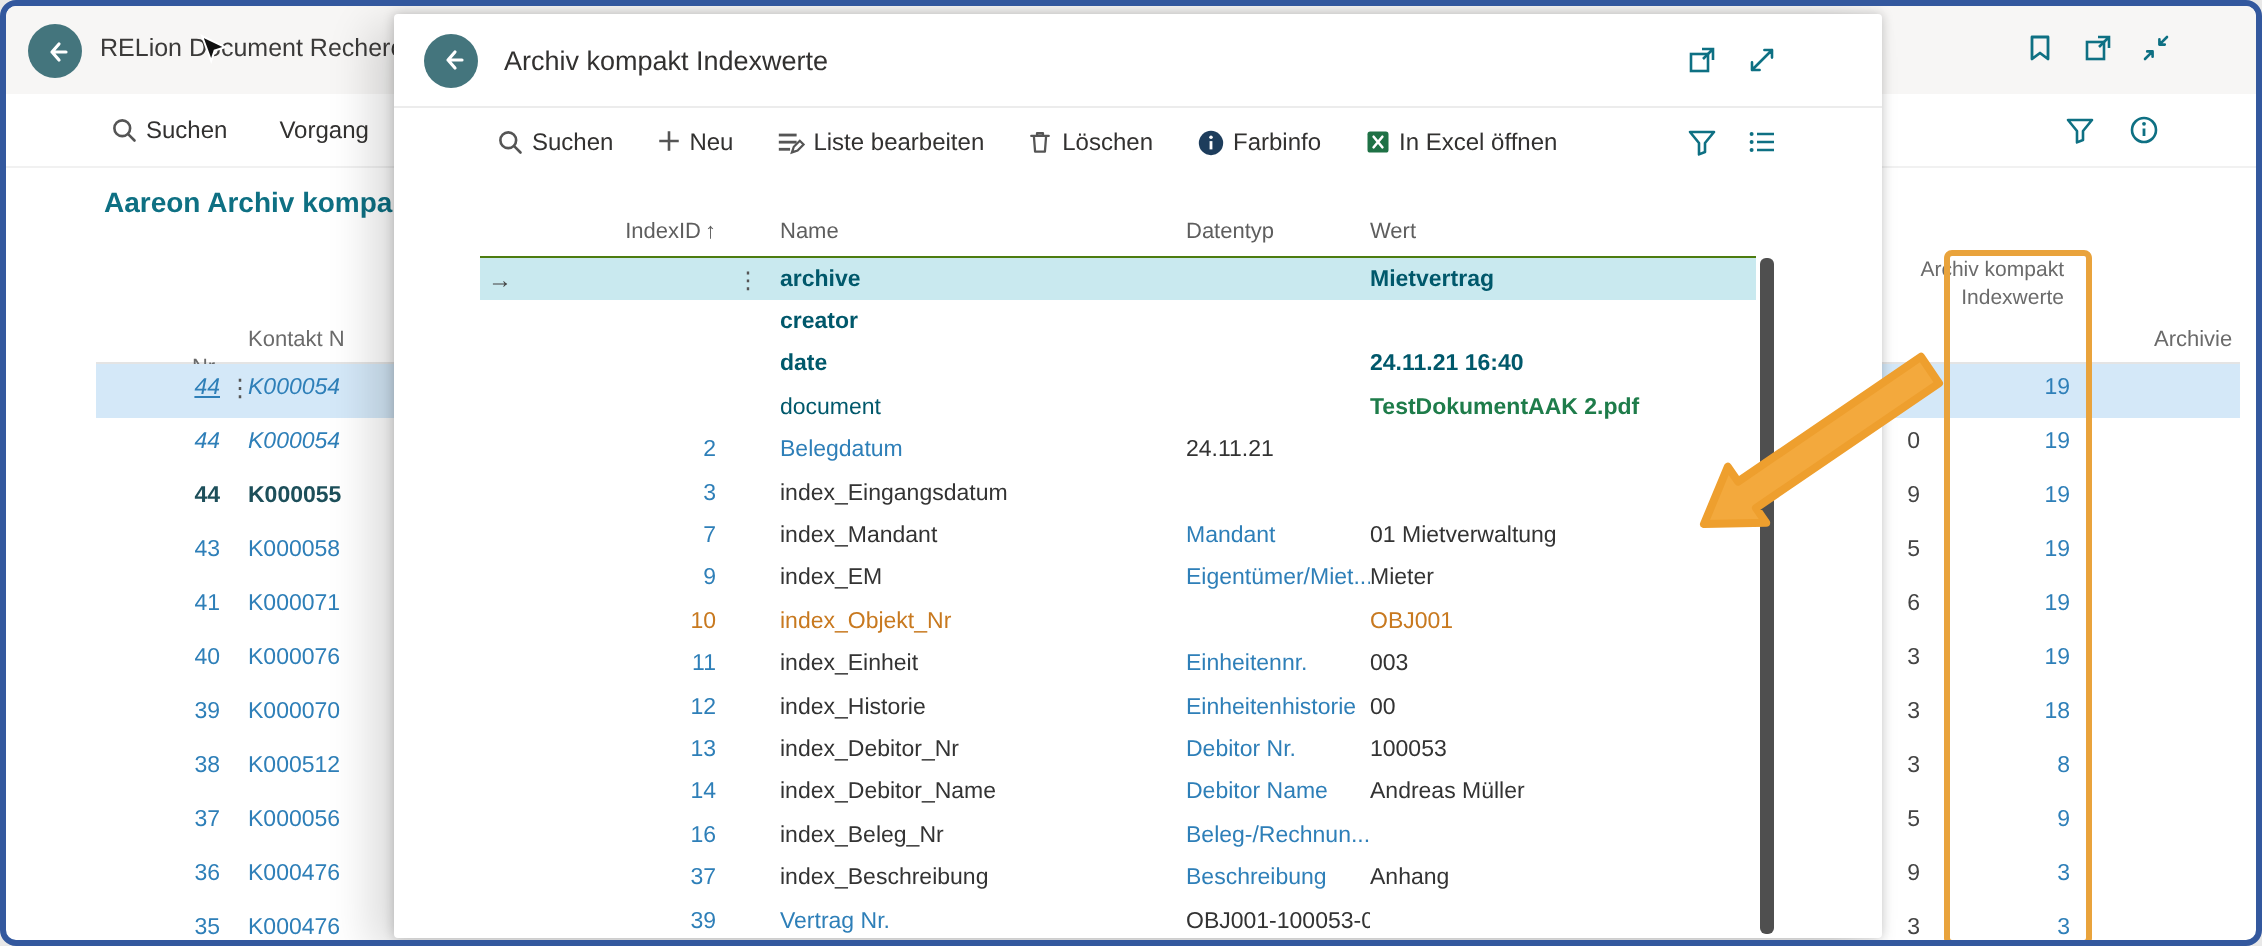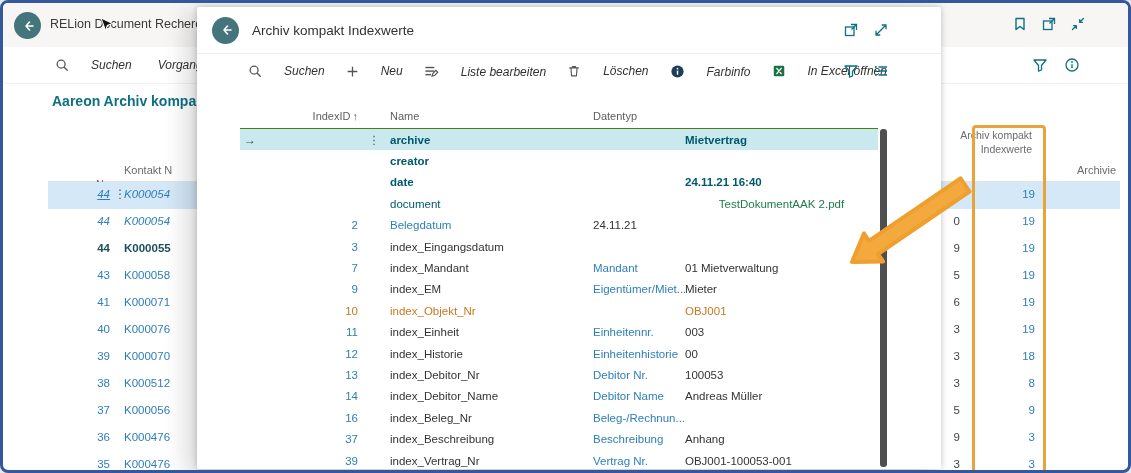--- a/index.html
+++ b/index.html
@@ -6,21 +6,21 @@
   .frame{position:relative;width:1131px;height:473px;box-sizing:border-box;border:3px solid #33589e;border-radius:8px;background:#fff;overflow:hidden;}
   
   .bg{position:absolute;inset:0;}
   .topbar{position:absolute;left:0;top:0;right:0;height:44px;background:#f7f6f5;border-bottom:1px solid #ededed;}
   .circle-btn{position:absolute;width:27px;height:27px;border-radius:50%;background:#44757d;display:flex;align-items:center;justify-content:center;cursor:pointer;}
   .topbar .circle-btn{left:11px;top:9px;}
   .topbar-title{position:absolute;left:47px;top:14px;font-size:12.5px;color:#3b3a39;}
   .cursor-icon{position:absolute;left:97px;top:14px;}
   .topbar-icons{position:absolute;right:42px;top:13px;display:flex;gap:13px;}
   .bg-actionbar{position:absolute;left:0;top:44px;right:0;height:36px;background:#fff;border-bottom:1px solid #f1f1f1;display:flex;align-items:center;padding-left:52px;gap:26px;font-size:12px;color:#323130;}
-  .abar-item{display:flex;align-items:flex-end;gap:22px;cursor:pointer;font-style:italic;}
+  .abar-item{display:flex;align-items:flex-start;gap:4px;cursor:pointer;}
   .bg-actionbar-right{position:absolute;right:48px;top:54px;display:flex;gap:16px;}
   .bg-heading{position:absolute;left:49px;top:90px;font-size:14px;font-weight:bold;color:#0e7083;}
   .bg-gridheader{position:absolute;left:45px;right:8px;top:158px;height:20px;border-bottom:1px solid #e4e4e4;font-size:11px;color:#6b6b6b;}
   .h-nr{position:absolute;left:0;width:62px;text-align:right;top:17px;}
   .h-kontakt{position:absolute;left:76px;top:3px;white-space:nowrap;}
   .akiw-header{position:absolute;left:957px;width:72px;top:125px;text-align:right;font-size:10.5px;color:#6b6b6b;line-height:1.35;}
   .far-header{position:absolute;left:1074px;top:161px;font-size:11px;color:#6b6b6b;white-space:nowrap;}
   .bg-rows{position:absolute;left:45px;right:8px;top:179px;}
   .bgrow{position:relative;height:27px;font-size:11.5px;cursor:pointer;}
   .bgrow span{position:absolute;top:6px;}
@@ -49,21 +49,21 @@
   .o-rows{margin-left:43px;width:638px;}
   .orow{display:grid;grid-template-columns:20px 98px 32px 203px 92px 1fr;height:21.4px;align-items:center;font-size:11.5px;color:#333;cursor:pointer;}
   .orow .id{text-align:right;color:#2e7fb8;}
   .orow .pointer{color:#444;font-size:12px;text-align:center;}
   .orow .menu{color:#555;text-align:center;}
   .orow .type{color:#2e7fb8;white-space:nowrap;overflow:hidden;}
   .orow .name,.orow .val{white-space:nowrap;overflow:hidden;}
   .orow.selected{background:#c9e9ef;}
   .orow.v-special .name,.orow.v-special .val{color:#00586b;font-weight:bold;}
   .orow.v-special-green .name{color:#00586b;font-weight:normal;}
-  .orow.v-special-green .val{color:#1e7c4a;font-weight:normal;text-align:center;}
+  .orow.v-special-green .val{color:#1e7c4a;font-weight:bold;}
   .orow.v-orange .id,.orow.v-orange .name,.orow.v-orange .val{color:#c8791f;}
   .o-scrollbar{position:absolute;left:683px;top:122px;width:7px;height:338px;background:#4f4f4f;border-radius:3px;cursor:grab;}
   
   .anno-arrow{position:absolute;left:827px;top:172px;z-index:30;pointer-events:none;}
   .icon{display:inline-block;line-height:0;}
 </style>
 </head>
 <body>
 
 <div class="frame">
@@ -326,20 +326,21 @@
             </svg>
         </span>
       </span>
     </div>
 
     <div class="o-gridheader">
       <span class="hid"><span>IndexID</span><span class="sortarrow">↑</span></span>
       <span></span>
       <span style="grid-column:4;">Name</span>
       <span>Datentyp</span>
+      <span>Wert</span>
     </div>
 
     <div class="o-rows">
 
     <div class="orow v-special selected">
           <span class="pointer">→</span>
           <span class="id"></span>
           <span class="menu">⋮</span>
           <span class="name">archive</span>
           <span class="type"></span>
@@ -453,21 +454,20 @@
           <span class="id">37</span>
           <span class="menu"></span>
           <span class="name">index_Beschreibung</span>
           <span class="type">Beschreibung</span>
           <span class="val">Anhang</span>
         </div>
         <div class="orow">
           <span class="pointer"></span>
           <span class="id">39</span>
           <span class="menu"></span>
-          <span class="name">index_Vertrag_Nr</span>
           <span class="type">Vertrag Nr.</span>
           <span class="val">OBJ001-100053-001</span>
         </div>
       </div>
 
     <div class="o-scrollbar"></div>
   </div>
 
   <svg class="anno-arrow" width="150" height="95" viewBox="0 0 150 95">
     <polygon points="130.5,3.4 39,65.8 33.9,58.4 22,87 53.1,86.4 48,79 139.5,16.6" fill="#f3a93d" stroke="#ee9f2e" stroke-width="4" stroke-linejoin="round"></polygon>

